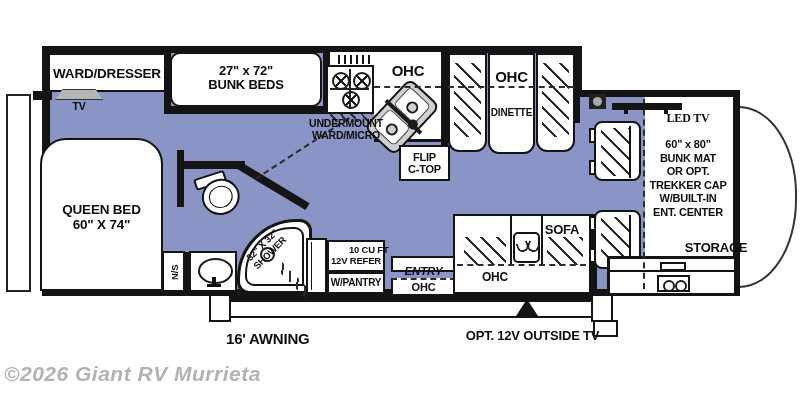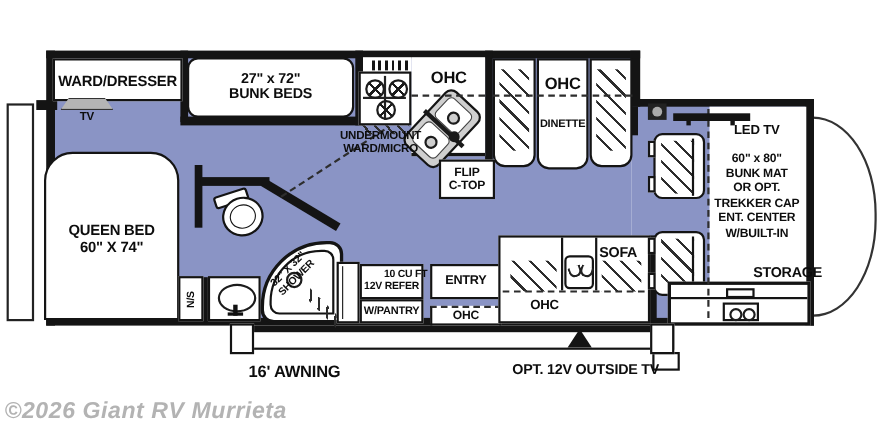--- a/index.html
+++ b/index.html
@@ -148,21 +148,21 @@
 <div class="box" style="left:306px;top:238px;width:21px;height:56px;z-index:3;">
   <div class="abs" style="left:3px;top:2px;width:0;height:48px;border-left:1.5px solid #141414;"></div>
 </div>
 <div class="box" style="left:327px;top:240px;width:58px;height:32px;z-index:3;">
   <div class="lbl" style="left:0;right:0;top:3px;font-size:9.5px;margin-left:20px;">10 CU FT</div>
   <div class="lbl" style="left:0;right:0;top:14px;font-size:9.5px;">12V REFER</div>
 </div>
 <div class="box" style="left:327px;top:272px;width:58px;height:22px;z-index:3;">
   <div class="lbl" style="left:0;right:0;top:3px;font-size:10px;">W/PANTRY</div>
 </div>
-<div class="box" style="left:391px;top:240px;width:65px;height:32px;z-index:3;">
+<div class="box" style="left:391px;top:256px;width:65px;height:16px;z-index:3;font-style:italic;">
   <div class="lbl" style="left:0;right:0;top:7px;font-size:11.5px;">ENTRY</div>
 </div>
 <div class="box" style="left:391px;top:278px;width:65px;height:18px;border-top:2px dashed #2d2d2d;z-index:3;">
   <div class="lbl" style="left:0;right:0;top:1px;font-size:11px;">OHC</div>
 </div>
 
 <div class="box" style="left:453px;top:214px;width:138px;height:80px;z-index:3;">
   <div class="lbl" style="left:82px;top:7px;width:50px;font-size:13px;">SOFA</div>
   <div class="abs" style="left:55px;top:0;width:2px;height:48px;background:#141414;"></div>
   <div class="abs" style="left:86px;top:0;width:2px;height:48px;background:#141414;"></div>
@@ -179,28 +179,28 @@
 <div class="abs" style="left:645px;top:97px;width:88px;height:192px;background:#fff;z-index:3;"></div>
 <div class="dash-v" style="left:643px;top:99px;height:190px;z-index:4;"></div>
 
 <div class="abs" style="left:612px;top:103px;width:70px;height:7px;background:#141414;z-index:4;"></div>
 <div class="abs" style="left:624px;top:110px;width:4px;height:4px;background:#141414;z-index:4;"></div>
 <div class="abs" style="left:664px;top:110px;width:4px;height:4px;background:#141414;z-index:4;"></div>
 <div class="abs" style="left:589px;top:94px;width:17px;height:15px;background:#222;z-index:4;">
   <div class="abs" style="left:4px;top:3px;width:9px;height:9px;background:#aaa;border-radius:50%;"></div>
 </div>
 
-<div class="lbl" style="left:648px;top:112px;width:80px;font-size:12px;z-index:5;">LED TV</div>
+<div class="lbl" style="left:648px;top:112px;width:80px;font-size:12px;z-index:5;font-family:Liberation Serif, serif;">LED TV</div>
 <div class="abs" style="left:640px;top:138px;width:96px;z-index:5;">
   <div class="lbl" style="position:static;font-size:11px;line-height:13.5px;">60" x 80"</div>
   <div class="lbl" style="position:static;font-size:11px;line-height:13.5px;">BUNK MAT</div>
   <div class="lbl" style="position:static;font-size:11px;line-height:13.5px;">OR OPT.</div>
   <div class="lbl" style="position:static;font-size:11px;line-height:13.5px;">TREKKER CAP</div>
+  <div class="lbl" style="position:static;font-size:11px;line-height:13.5px;">W/BUILT-IN</div>
   <div class="lbl" style="position:static;font-size:11px;line-height:13.5px;">ENT. CENTER</div>
-  <div class="lbl" style="position:static;font-size:11px;line-height:13.5px;">W/BUILT-IN</div>
 </div>
 <div class="lbl" style="left:674px;top:241px;width:84px;font-size:13px;z-index:5;">STORAGE</div>
 
 <div class="box" style="left:594px;top:121px;width:47px;height:60px;border-radius:8px;z-index:3;">
   <div class="abs hatch-sparse" style="left:5px;top:5px;width:30px;height:48px;"></div>
   <div class="abs" style="left:33px;top:3px;width:2px;height:52px;background:#141414;"></div>
 </div>
 <div class="abs" style="left:589px;top:128px;width:7px;height:15px;background:#fff;border:2px solid #141414;z-index:3;"></div>
 <div class="abs" style="left:589px;top:160px;width:7px;height:15px;background:#fff;border:2px solid #141414;z-index:3;"></div>
 

